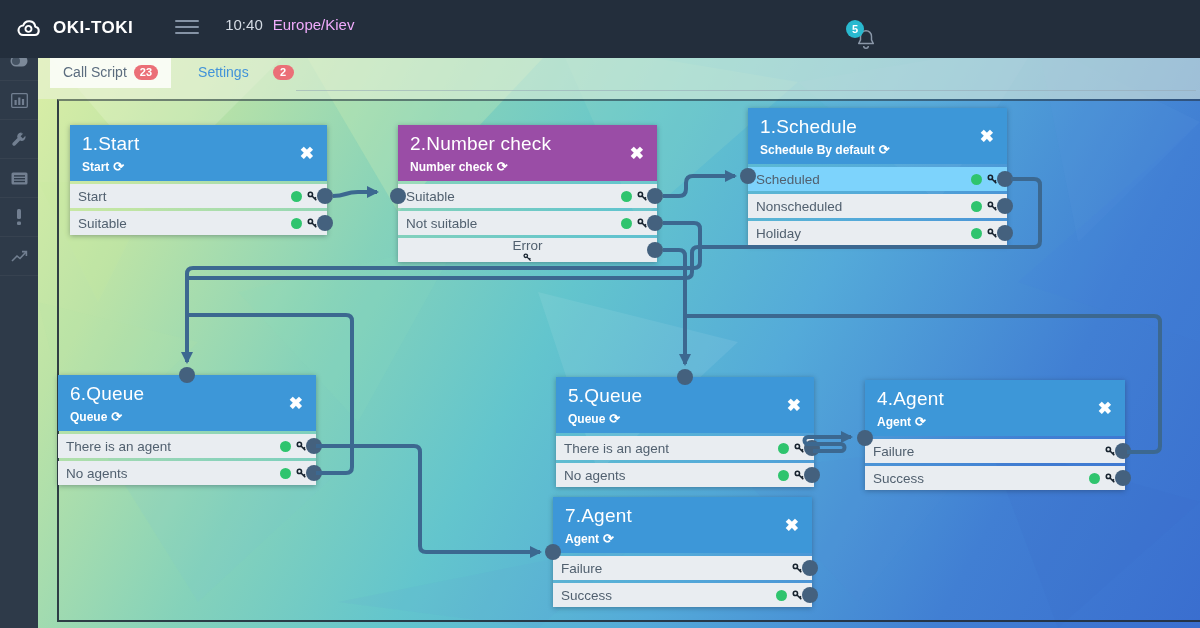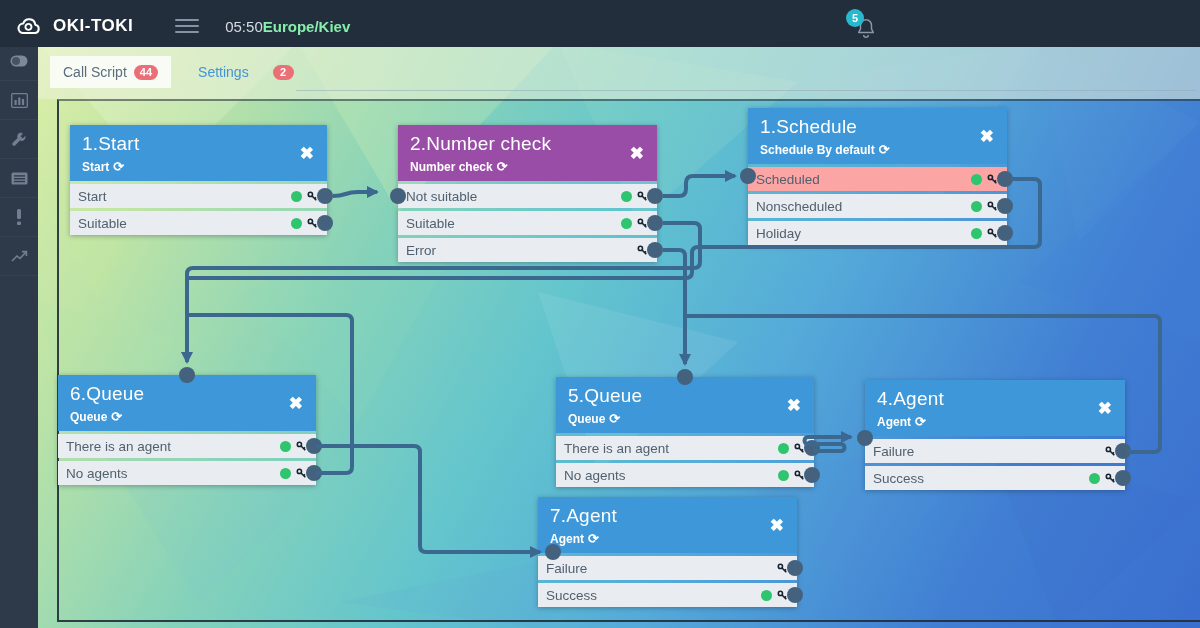--- a/index.html
+++ b/index.html
@@ -1,26 +1,26 @@
 <!DOCTYPE html>
 <html><head>
 <meta charset="utf-8">
 <style>
   html,body{margin:0;padding:0;background:#1c2530;}
   body{font-family:"Liberation Sans",sans-serif;-webkit-font-smoothing:antialiased;}
   #stage{position:relative;width:1200px;height:628px;overflow:hidden;background:#232e3c;}
 
   
-  #topbar{position:absolute;left:0;top:5px;width:1200px;height:42px;display:flex;align-items:center;z-index:30;}
+  #topbar{position:absolute;left:0;top:16px;width:1200px;height:42px;display:flex;align-items:flex-start;z-index:30;}
   .logo-wrap{display:flex;align-items:center;margin-left:14px;}
   .logo-text{color:#fff;font-size:17px;font-weight:bold;letter-spacing:.5px;margin-left:9px;}
   .hamburger{margin-left:42px;width:24px;cursor:pointer;}
   .hamburger span{display:block;height:2px;background:#8593a5;margin:4px 0;border-radius:1px;}
   .top-time{color:#d4dbe4;font-size:15px;margin-left:26px;}
-  .top-tz{color:#86efac;font-size:15px;margin-left:0;font-weight:bold;}
+  .top-tz{color:#f0abfc;font-size:15px;margin-left:10px;}
   .bell-wrap{position:absolute;left:848px;top:4px;width:36px;height:36px;cursor:pointer;}
   .notif-badge{position:absolute;left:-2px;top:0;min-width:12px;height:18px;padding:0 3px;border-radius:50%;
     color:#fff;font-size:11px;font-weight:bold;display:flex;align-items:center;justify-content:center;z-index:2;}
 
   
   #sidebar{position:absolute;left:0;top:42px;width:38px;height:586px;background:#2e3a49;z-index:25;}
   .side-item{height:38px;display:flex;align-items:center;justify-content:center;border-bottom:1px solid rgba(255,255,255,0.05);cursor:pointer;opacity:.85;}
 
   
   #content-bg{position:absolute;left:38px;top:42px;width:1162px;height:586px;z-index:1;
@@ -78,21 +78,21 @@
       <polygon points="950,400 1162,460 1020,586" fill="rgba(60,110,200,0.15)"></polygon>
       <polygon points="300,560 600,500 500,586" fill="rgba(100,160,220,0.10)"></polygon>
       <polygon points="0,260 160,300 40,420" fill="rgba(180,230,170,0.15)"></polygon>
     </svg>
   </div>
 
   <div id="tabstrip">
     <div class="tabs">
       <div class="tab active">
         <span>Call Script</span>
-        <span class="tab-badge" style="background: rgb(235, 111, 119);">44</span>
+        <span class="tab-badge" style="background: rgb(235, 111, 119);">23</span>
       </div>
       <div class="tab inactive" style="margin-left:14px;">
         <span>Settings</span>
         <span class="tab-badge" style="background: rgb(235, 111, 119);">2</span>
       </div>
     </div>
     <div id="tab-underline"></div>
   </div>
 
   <div id="canvas-frame"></div>
@@ -123,53 +123,53 @@
           <span class="out-port" style="background: rgb(68, 97, 126);"></span>
         </div>
       </div>
       <div class="node" style="left: 398px; top: 125px; width: 259px;">
         <div class="node-header" style="background: rgb(154, 77, 166);">
           <span class="node-title">2.Number check</span>
           <span class="node-sub"><span>Number check</span><span class="refresh-ic">⟳</span></span>
           <span class="node-close">✖</span>
         </div>
         <div class="node-row" style="background: rgb(233, 237, 241); color: rgb(81, 96, 111);">
+          <span class="row-label">Suitable</span>
+          <span class="dot-green" style="background: rgb(47, 196, 110);"></span>
+          <svg class="key-ic" viewBox="0 0 11 11">
+            <circle cx="3.4" cy="3.4" r="2.1" fill="none" stroke="#16222e" stroke-width="1.6"></circle>
+            <path d="M5 5 L9.3 9.3 M7.6 7.6 L9 6.3" stroke="#16222e" stroke-width="1.6" fill="none"></path>
+          </svg>
+          <span class="out-port" style="background: rgb(68, 97, 126);"></span>
+        </div>
+        <div class="node-row" style="background: rgb(233, 237, 241); color: rgb(81, 96, 111);">
           <span class="row-label">Not suitable</span>
           <span class="dot-green" style="background: rgb(47, 196, 110);"></span>
           <svg class="key-ic" viewBox="0 0 11 11">
             <circle cx="3.4" cy="3.4" r="2.1" fill="none" stroke="#16222e" stroke-width="1.6"></circle>
             <path d="M5 5 L9.3 9.3 M7.6 7.6 L9 6.3" stroke="#16222e" stroke-width="1.6" fill="none"></path>
           </svg>
           <span class="out-port" style="background: rgb(68, 97, 126);"></span>
         </div>
-        <div class="node-row" style="background: rgb(233, 237, 241); color: rgb(81, 96, 111);">
-          <span class="row-label">Suitable</span>
-          <span class="dot-green" style="background: rgb(47, 196, 110);"></span>
-          <svg class="key-ic" viewBox="0 0 11 11">
-            <circle cx="3.4" cy="3.4" r="2.1" fill="none" stroke="#16222e" stroke-width="1.6"></circle>
-            <path d="M5 5 L9.3 9.3 M7.6 7.6 L9 6.3" stroke="#16222e" stroke-width="1.6" fill="none"></path>
-          </svg>
-          <span class="out-port" style="background: rgb(68, 97, 126);"></span>
-        </div>
-        <div class="node-row" style="background: rgb(233, 237, 241); color: rgb(81, 96, 111);">
+        <div class="node-row" style="background: rgb(233, 237, 241); color: rgb(81, 96, 111); flex-direction: column;">
           <span class="row-label">Error</span>
           <svg class="key-ic" viewBox="0 0 11 11">
             <circle cx="3.4" cy="3.4" r="2.1" fill="none" stroke="#16222e" stroke-width="1.6"></circle>
             <path d="M5 5 L9.3 9.3 M7.6 7.6 L9 6.3" stroke="#16222e" stroke-width="1.6" fill="none"></path>
           </svg>
           <span class="out-port" style="background: rgb(68, 97, 126);"></span>
         </div>
       </div>
       <div class="node" style="left: 748px; top: 108px; width: 259px;">
         <div class="node-header" style="background: rgb(61, 151, 216);">
           <span class="node-title">1.Schedule</span>
           <span class="node-sub"><span>Schedule By default</span><span class="refresh-ic">⟳</span></span>
           <span class="node-close">✖</span>
         </div>
-        <div class="node-row" style="background: #fca5a5; color: rgb(81, 96, 111);">
+        <div class="node-row" style="background: #7dd3fc; color: rgb(81, 96, 111);">
           <span class="row-label">Scheduled</span>
           <span class="dot-green" style="background: rgb(47, 196, 110);"></span>
           <svg class="key-ic" viewBox="0 0 11 11">
             <circle cx="3.4" cy="3.4" r="2.1" fill="none" stroke="#16222e" stroke-width="1.6"></circle>
             <path d="M5 5 L9.3 9.3 M7.6 7.6 L9 6.3" stroke="#16222e" stroke-width="1.6" fill="none"></path>
           </svg>
           <span class="out-port" style="background: rgb(68, 97, 126);"></span>
         </div>
         <div class="node-row" style="background: rgb(233, 237, 241); color: rgb(81, 96, 111);">
           <span class="row-label">Nonscheduled</span>
@@ -257,21 +257,21 @@
         <div class="node-row" style="background: rgb(233, 237, 241); color: rgb(81, 96, 111);">
           <span class="row-label">No agents</span>
           <span class="dot-green" style="background: rgb(47, 196, 110);"></span>
           <svg class="key-ic" viewBox="0 0 11 11">
             <circle cx="3.4" cy="3.4" r="2.1" fill="none" stroke="#16222e" stroke-width="1.6"></circle>
             <path d="M5 5 L9.3 9.3 M7.6 7.6 L9 6.3" stroke="#16222e" stroke-width="1.6" fill="none"></path>
           </svg>
           <span class="out-port" style="background: rgb(68, 97, 126);"></span>
         </div>
       </div>
-      <div class="node" style="left: 538px; top: 497px; width: 259px;">
+      <div class="node" style="left: 553px; top: 497px; width: 259px;">
         <div class="node-header" style="background: rgb(61, 151, 216);">
           <span class="node-title">7.Agent</span>
           <span class="node-sub"><span>Agent</span><span class="refresh-ic">⟳</span></span>
           <span class="node-close">✖</span>
         </div>
         <div class="node-row" style="background: rgb(233, 237, 241); color: rgb(81, 96, 111);">
           <span class="row-label">Failure</span>
           <svg class="key-ic" viewBox="0 0 11 11">
             <circle cx="3.4" cy="3.4" r="2.1" fill="none" stroke="#16222e" stroke-width="1.6"></circle>
             <path d="M5 5 L9.3 9.3 M7.6 7.6 L9 6.3" stroke="#16222e" stroke-width="1.6" fill="none"></path>
@@ -323,21 +323,21 @@
         <path d="M10.5,21 h13 a4.8,4.8 0 0 0 0.6,-9.5 a7,7 0 0 0 -13.6,-1.3 A5.2,5.2 0 0 0 10.5,21 z" fill="none" stroke="#ffffff" stroke-width="2.4" stroke-linejoin="round"></path>
         <path d="M13,14 a3.4,3.4 0 1 1 6.8,0 a3.4,3.4 0 1 1 -6.8,0" fill="none" stroke="#ffffff" stroke-width="2.2"></path>
       </svg>
       <span class="logo-text">OKI-TOKI</span>
     </div>
     <div class="hamburger">
         <span></span>
         <span></span>
         <span></span>
       </div>
-    <span class="top-time">05:50</span>
+    <span class="top-time">10:40</span>
     <span class="top-tz">Europe/Kiev</span>
     <div class="bell-wrap">
       <span class="notif-badge" style="background: rgb(41, 185, 207);">5</span>
       <svg width="22" height="22" viewBox="0 0 24 24" style="position:absolute;left:7px;top:8px;">
         <path d="M12,3 a6,6 0 0 1 6,6 v4 l2,4 H4 l2,-4 V9 a6,6 0 0 1 6,-6 z" fill="none" stroke="#8a97a8" stroke-width="1.6" stroke-linejoin="round"></path>
         <path d="M9.5,19.5 a2.5,2.5 0 0 0 5,0" fill="none" stroke="#8a97a8" stroke-width="1.6"></path>
       </svg>
     </div>
   </div>
 

